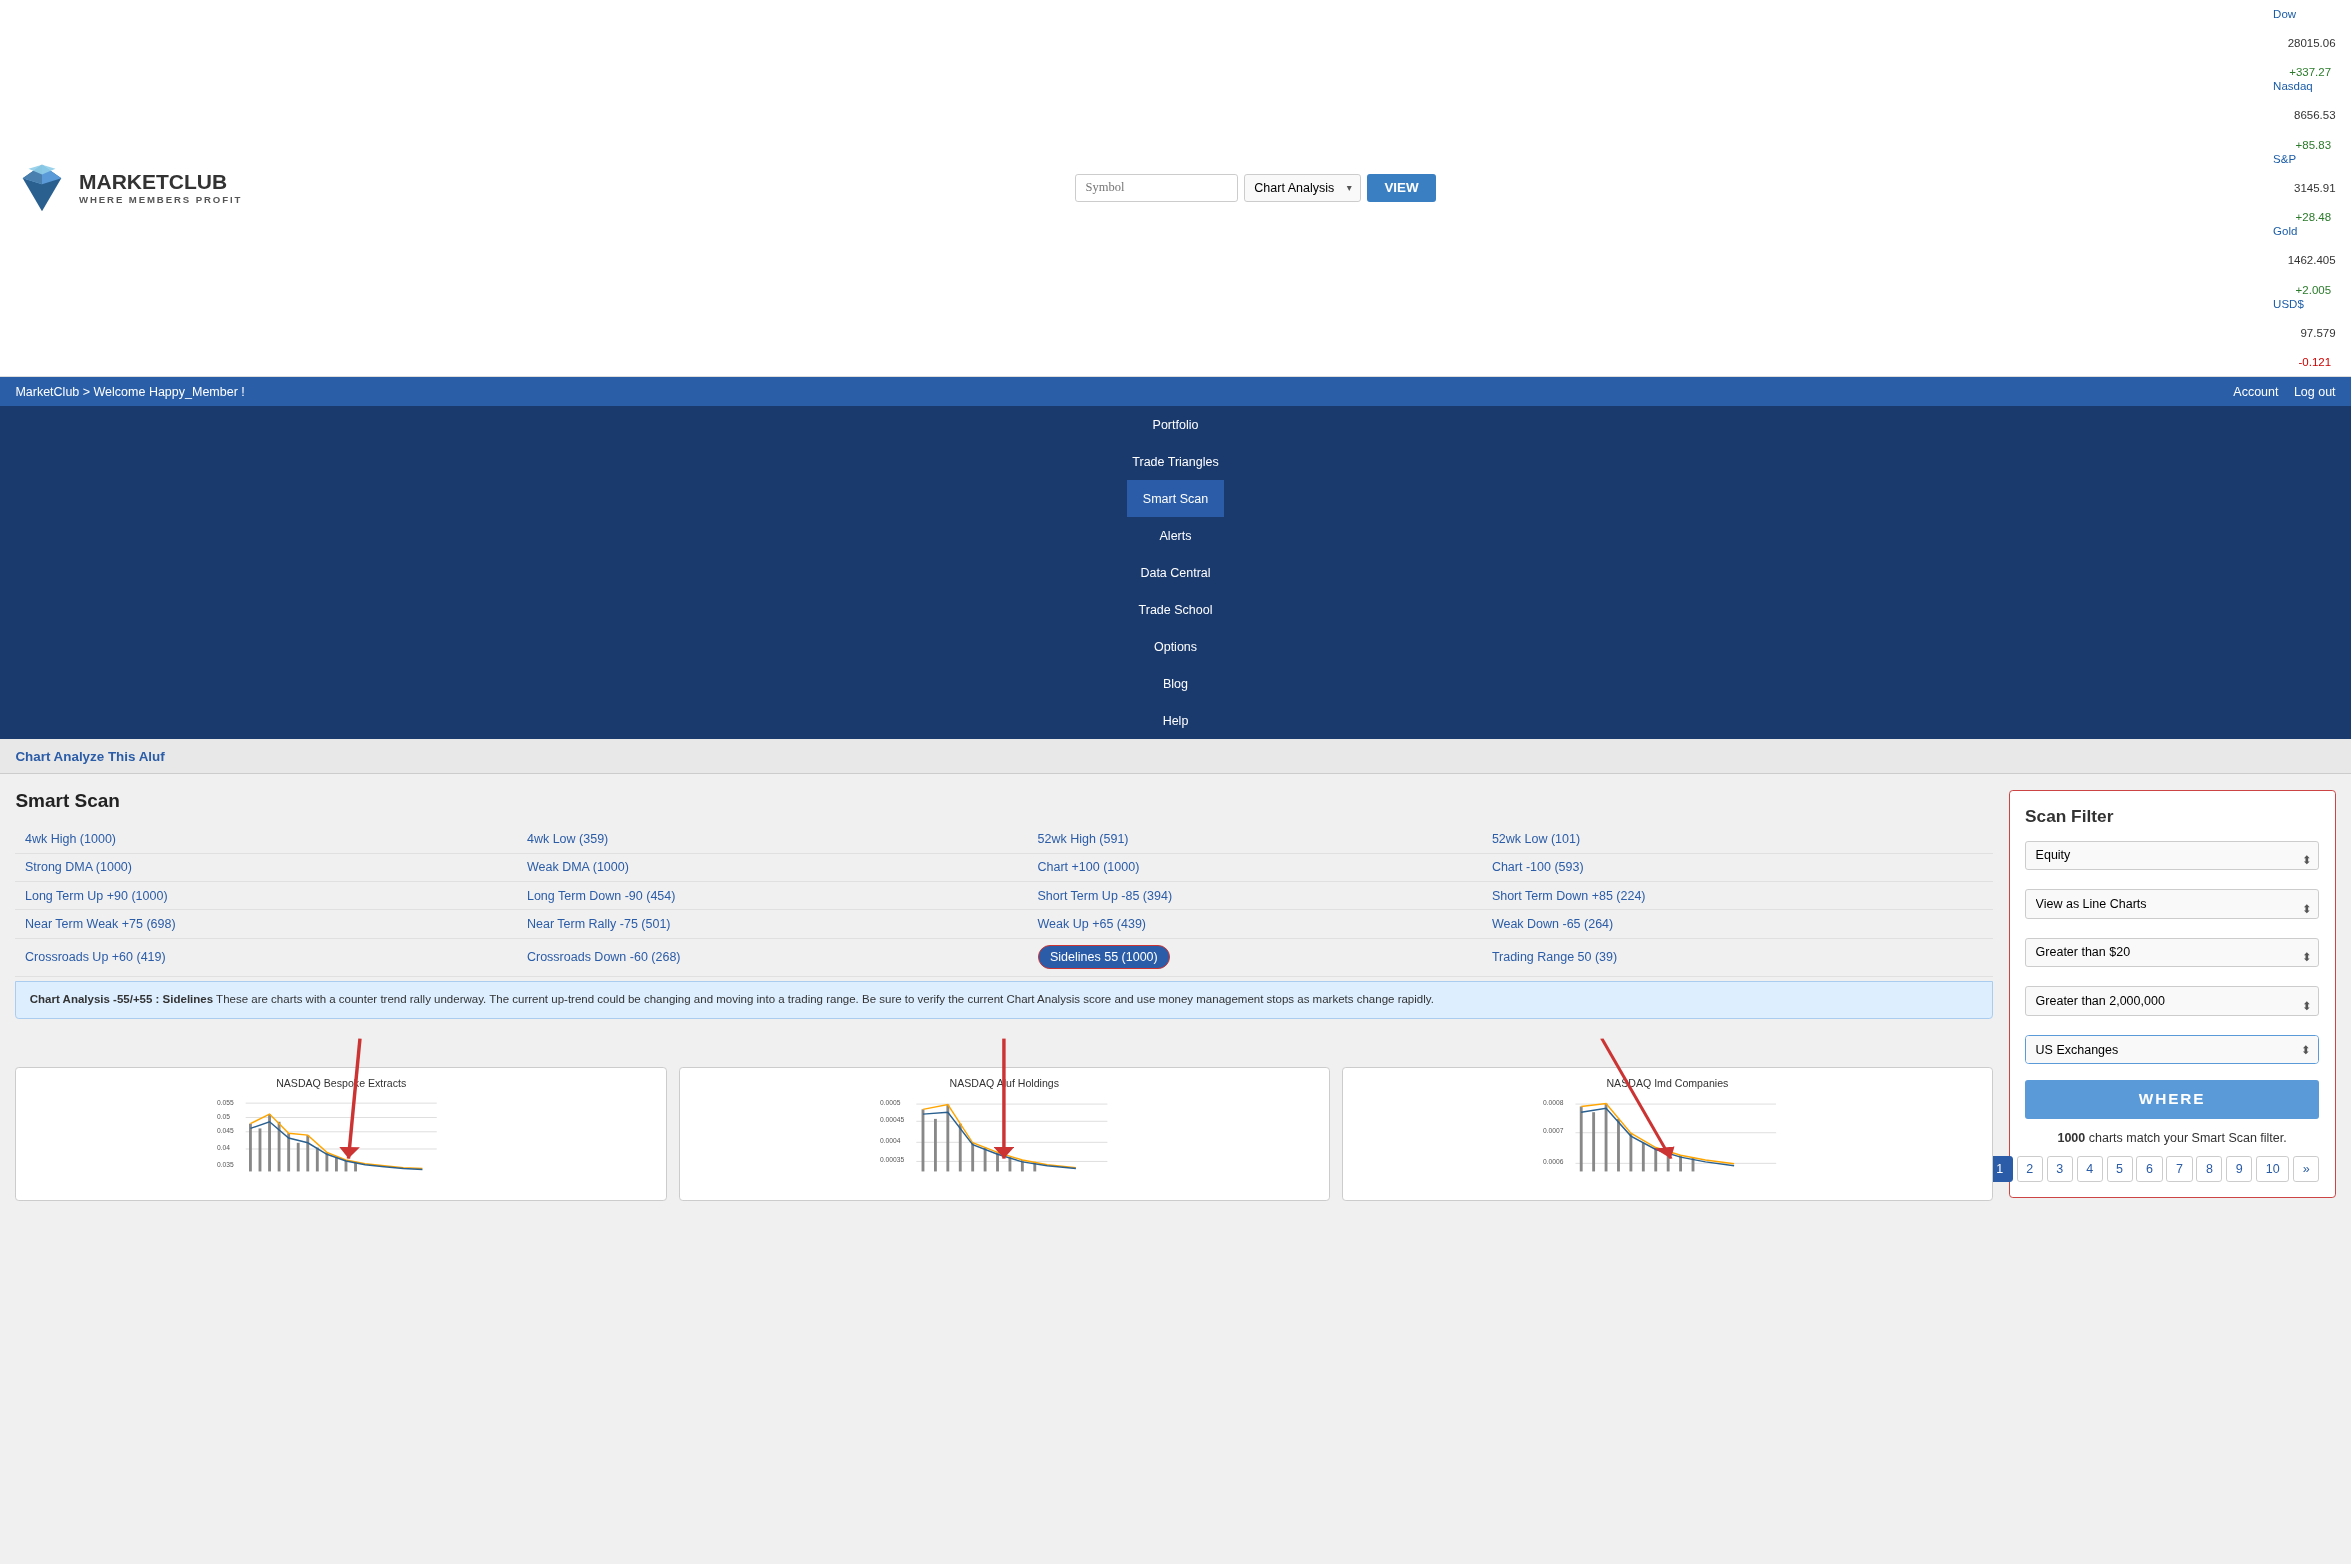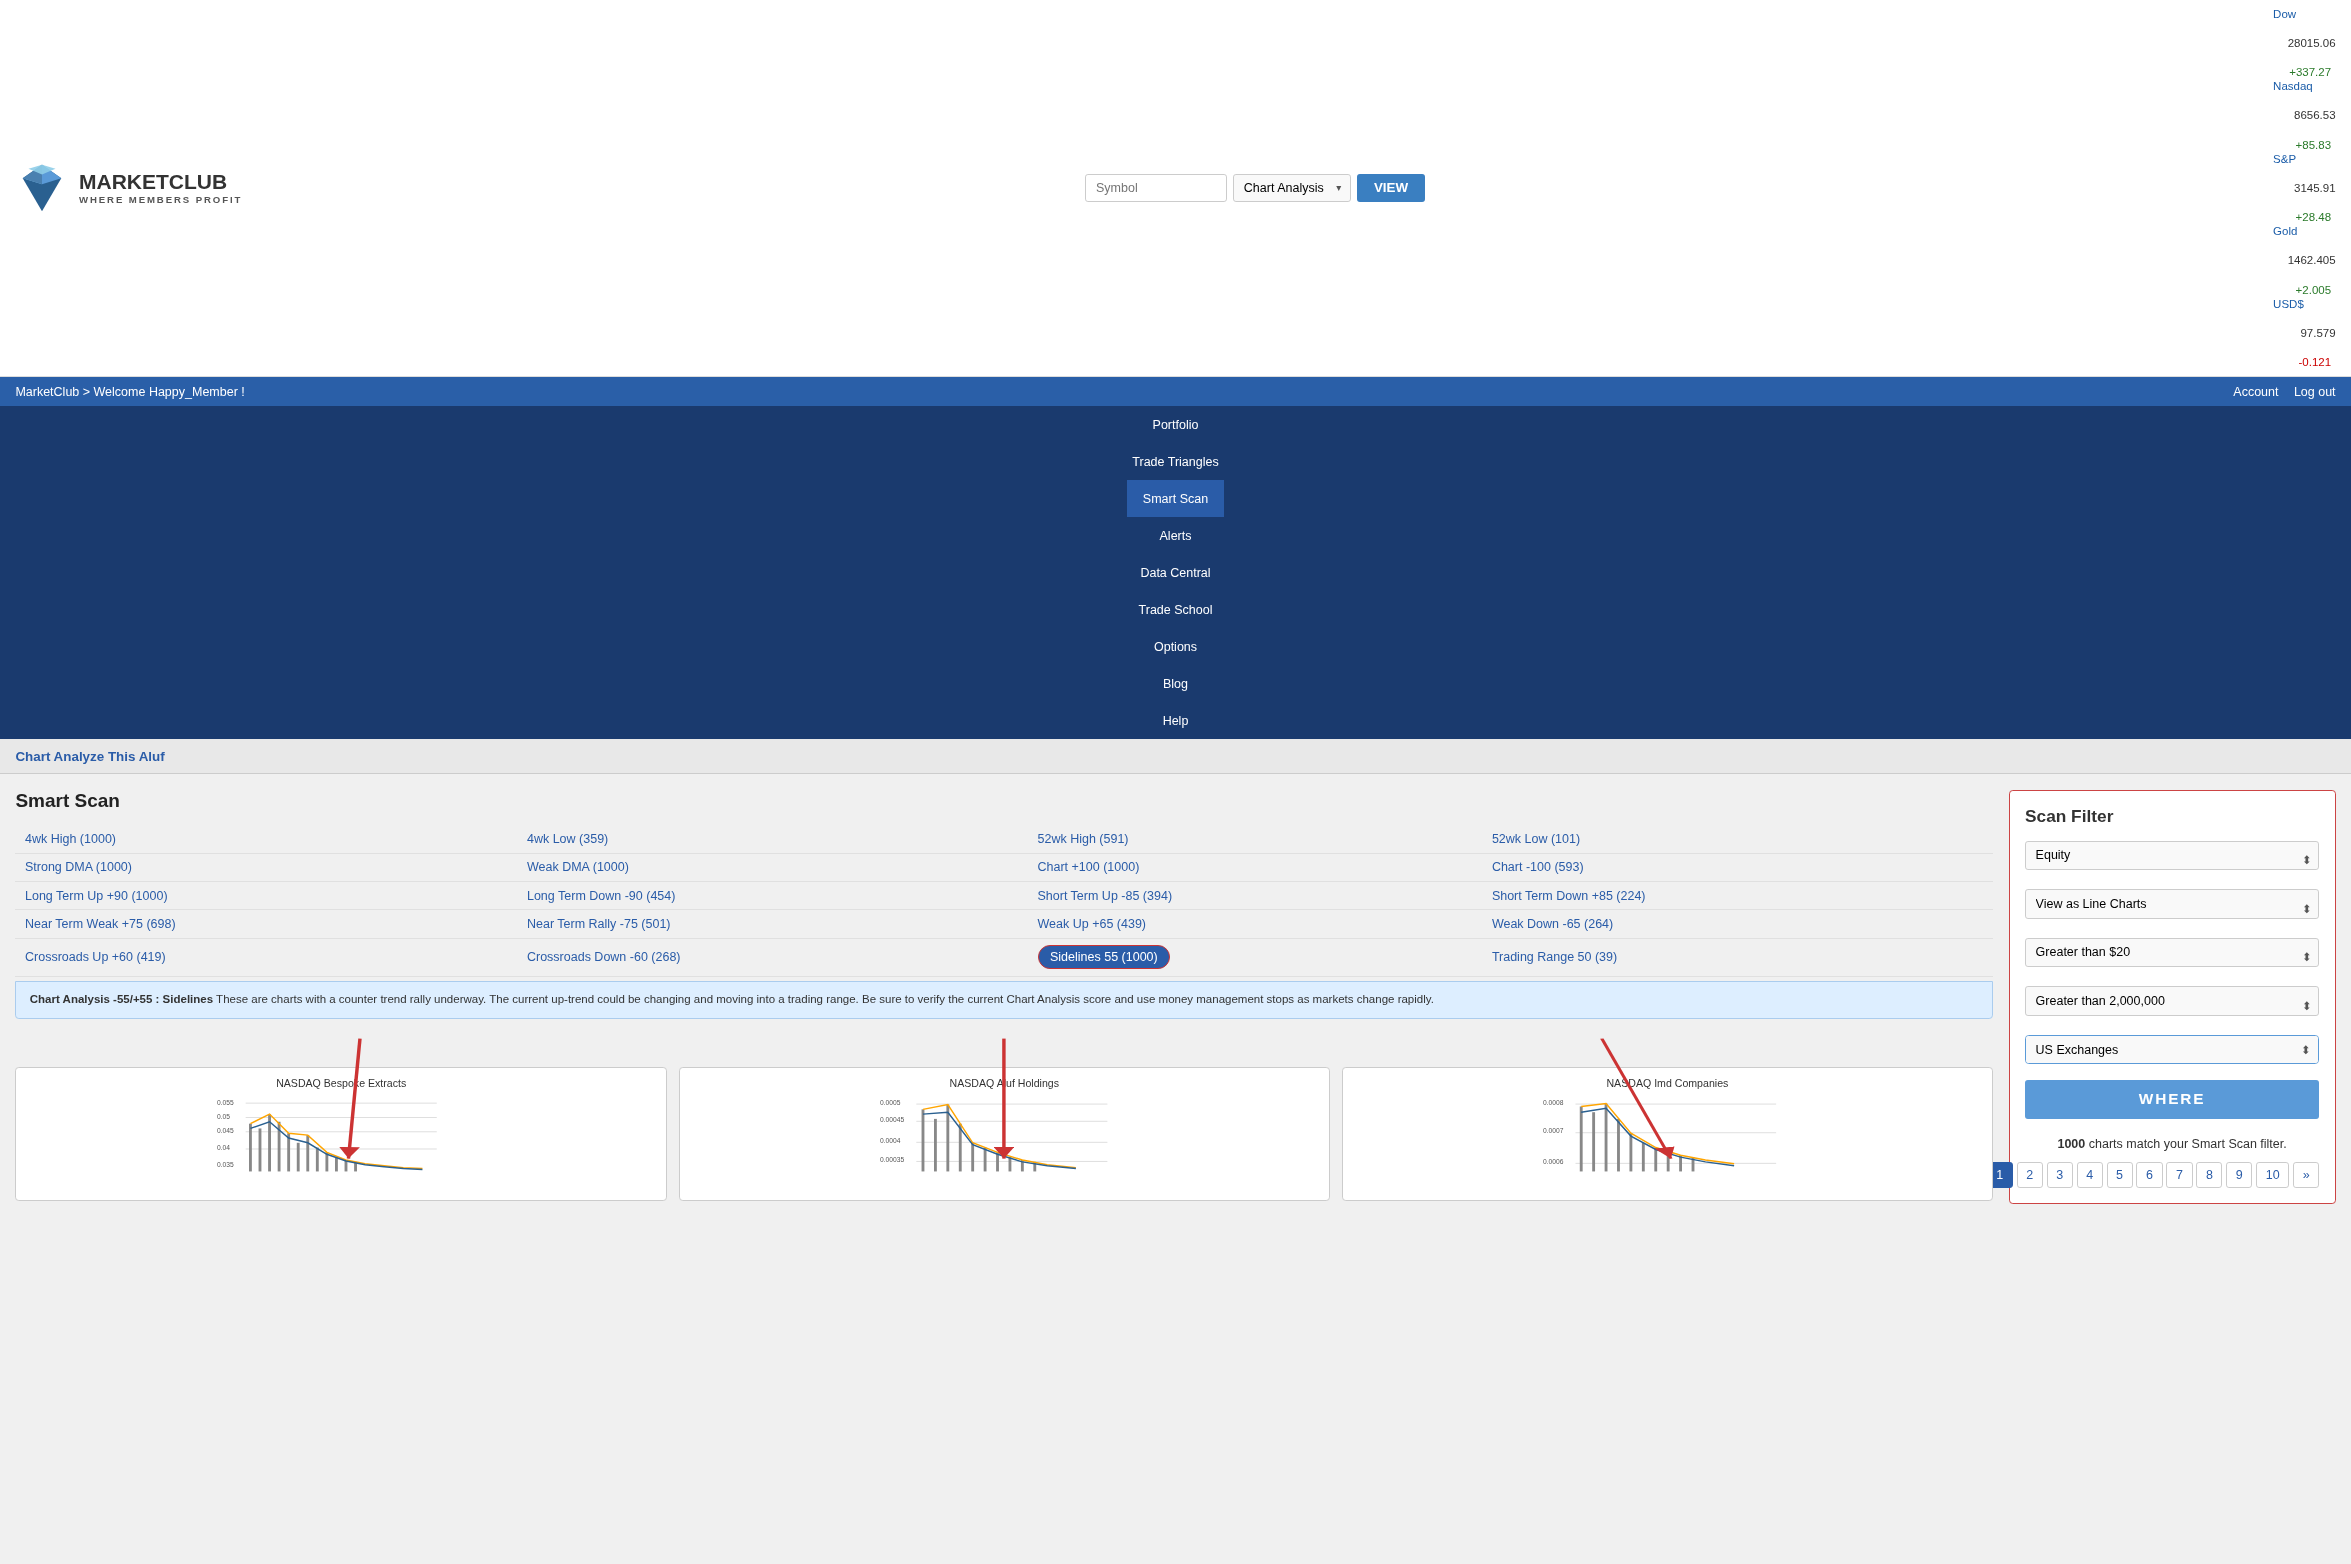--- a/index.html
+++ b/index.html
@@ -7,21 +7,21 @@
 
     
     .header { background: #fff; border-bottom: 1px solid #ddd; display: flex; align-items: center; justify-content: space-between; padding: 7.7px 15.4px; }
     .logo-area { display: flex; align-items: center; gap: 9.6px; }
     .logo-text { display: flex; flex-direction: column; }
     .logo-title { font-size: 21px; font-weight: normal; }
     .logo-title span { font-weight: 900; }
     .logo-sub { font-size: 9.6px; letter-spacing: 1.9px; color: #555; }
     .logo-sub span { font-weight: bold; }
     .header-center { display: flex; align-items: center; gap: 5.8px; }
-    .symbol-input { padding: 5.8px 9.6px; border: 1px solid #ccc; border-radius: 2.9px; font-size: 12.5px; width: 142px; color: #999; }
+    .symbol-input { padding: 5.8px 9.6px; border: 1px solid #ccc; border-radius: 2.9px; font-size: 12.5px; width: 163px; color: #999; font-family: Liberation Serif, serif; }
     .chart-select { padding: 5.8px 25px 5.8px 9.6px; border: 1px solid #ccc; border-radius: 2.9px; font-size: 12.5px; background: #f9f9f9; appearance: none; cursor: pointer; }
     .select-wrap { position: relative; display: inline-block; }
     .select-wrap::after { content: '▼'; font-size: 8.6px; position: absolute; right: 7.7px; top: 50%; transform: translateY(-50%); pointer-events: none; color: #555; }
     .view-btn { background: #3a7fc1; color: #fff; border: none; padding: 6.7px 17.3px; border-radius: 2.9px; font-size: 13.4px; font-weight: bold; cursor: pointer; }
     .header-tickers { display: flex; flex-direction: column; align-items: flex-end; font-size: 11.5px; gap: 1.9px; }
     .ticker-row { display: flex; gap: 17.3px; align-items: center; flex-direction: column; }
     .ticker-name { color: #1a5ca8; min-width: 58px; }
     .ticker-val { min-width: 67px; text-align: right; }
     .ticker-chg { min-width: 58px; text-align: right; }
     .pos { color: #2a7a2a; }
@@ -65,21 +65,21 @@
     
     .chart-svg { width: 100%; height: 86px; }
 
     
     .scan-filter-box { border: 1.9px solid #cc4444; border-radius: 3.8px; background: #fff; padding: 15.4px; }
     .scan-filter-title { font-size: 17.3px; font-weight: bold; margin-bottom: 13.4px; }
     .filter-select { width: 100%; padding: 6.7px 27px 6.7px 9.6px; border: 1px solid #ccc; border-radius: 2.9px; font-size: 12.5px; background: #f9f9f9; appearance: none; cursor: pointer; margin-bottom: 9.6px; }
     .filter-select-wrap { position: relative; margin-bottom: 9.6px; }
     .filter-select-wrap::after { content: '⬍'; font-size: 11.5px; position: absolute; right: 7.7px; top: 50%; transform: translateY(-50%); pointer-events: none; color: #555; }
     .scan-btn { width: 100%; background: #5a9ad8; color: #fff; border: none; padding: 10.6px; font-size: 15.4px; font-weight: bold; border-radius: 2.9px; cursor: pointer; letter-spacing: 1.9px; margin-top: 5.8px; }
-    .match-text { text-align: center; font-size: 12.5px; margin-top: 18px; color: #333; }
+    .match-text { text-align: center; font-size: 12.5px; margin-top: 12px; color: #333; }
     .match-text strong { font-weight: bold; }
 
     
     .pagination { display: flex; gap: 3.8px; margin-top: 11.5px; align-items: center; justify-content: flex-end; }
     .page-btn { padding: 4.8px 8.6px; border: 1px solid #ccc; background: #fff; color: #2a5ca8; border-radius: 2.9px; cursor: pointer; font-size: 12.5px; }
     .page-btn.active { background: #2a5ca8; color: #fff; border-color: #2a5ca8; }
 
     
     .mc-logo { width: 54px; height: 54px; }
   </style>

